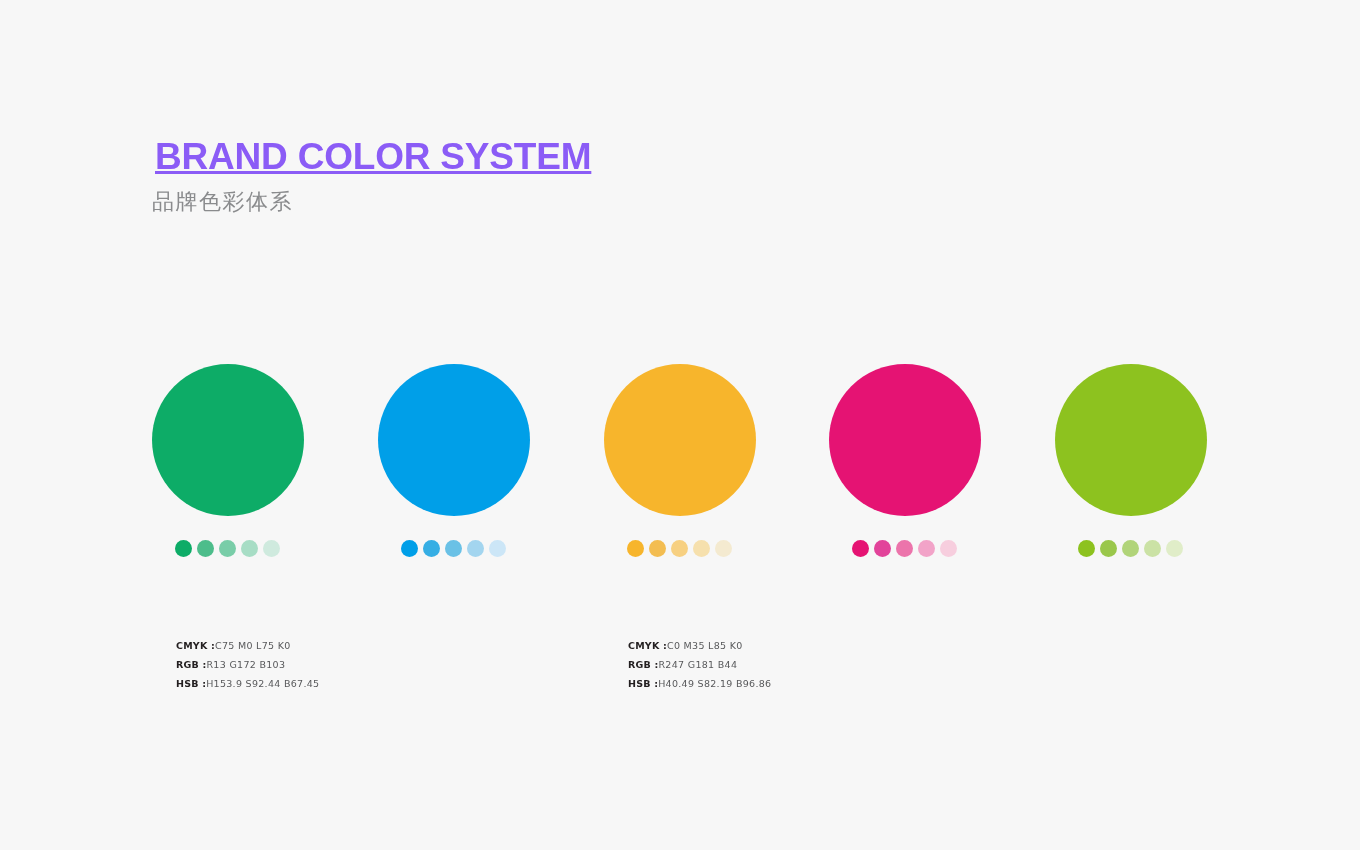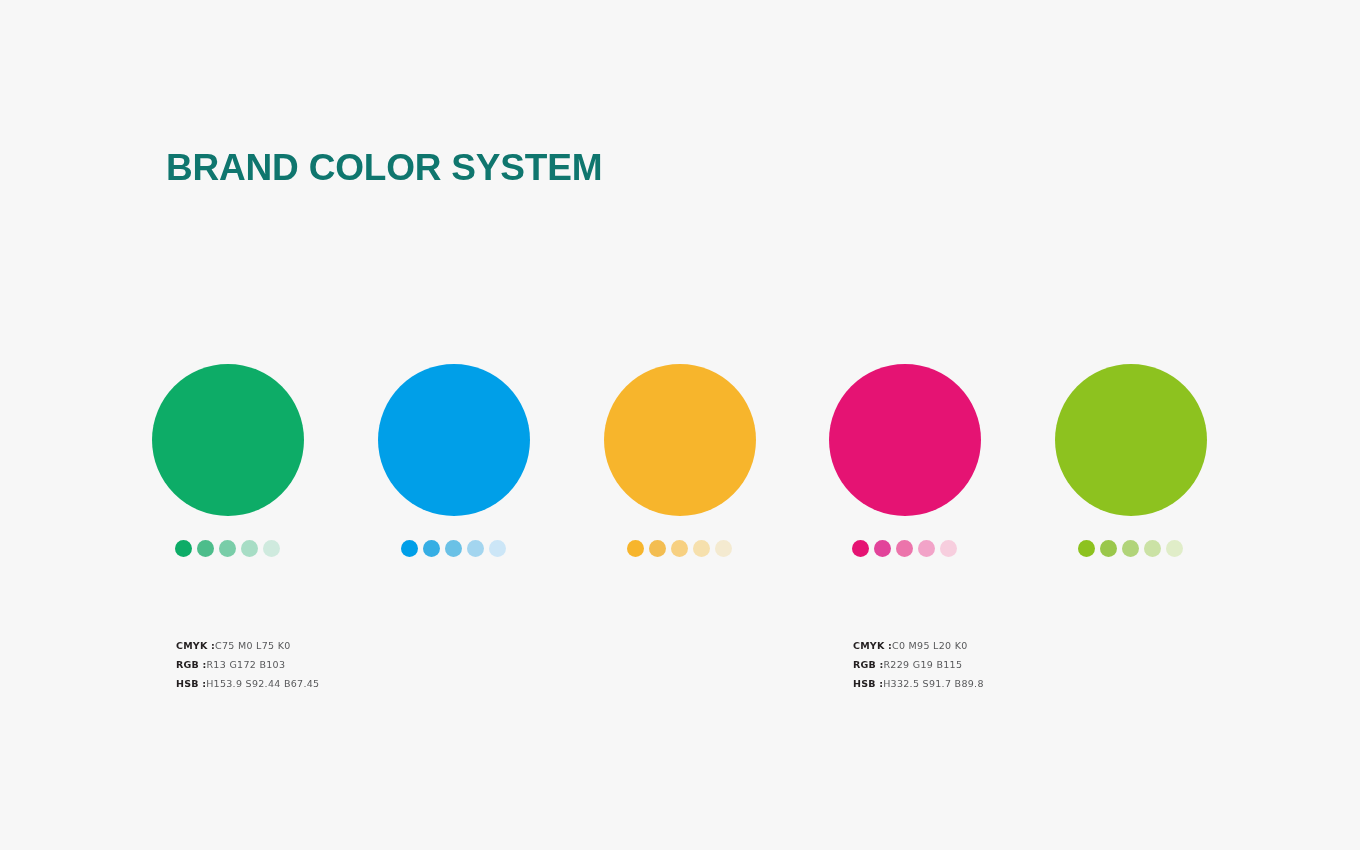--- a/index.html
+++ b/index.html
@@ -20,24 +20,25 @@
   #header {
     position: absolute;
     left: 150px;
     top: 132px;
   }
   #title-en {
     font-family: "Liberation Sans", sans-serif;
     font-size: 37px;
     font-weight: bold;
     letter-spacing: -0.2px;
-    color: #0f766e;
+    color: #8b5cf6;
     line-height: 40px;
     white-space: nowrap;
-    margin: 16px;
+    margin: 5px;
+    text-decoration: underline;
   }
   #title-cn {
     font-family: "DejaVu Sans", sans-serif;
     font-size: 22px;
     font-weight: normal;
     letter-spacing: 1.5px;
     color: #8a8b8d;
     line-height: 26px;
     margin: 12px 0 0 2px;
     white-space: nowrap;
@@ -98,20 +99,21 @@
     font-weight: normal;
     color: #58595b;
     letter-spacing: 0.3px;
   }
 </style>
 </head>
 <body>
 
 <div id="header">
   <h1 id="title-en">BRAND COLOR SYSTEM</h1>
+  <div id="title-cn">品牌色彩体系</div>
 </div>
 
 <div id="palette">
     <div class="swatch-group" style="left: 152px;">
       <div class="main-circle" style="background: rgb(13, 172, 103);"></div>
       <div class="tint-row">
         <div class="tint-dot" style="background: rgb(13, 172, 103);"></div>
         <div class="tint-dot" style="background: rgb(77, 189, 139);"></div>
         <div class="tint-dot" style="background: rgb(121, 205, 168);"></div>
         <div class="tint-dot" style="background: rgb(167, 221, 197);"></div>
@@ -135,34 +137,34 @@
     </div>
     <div class="swatch-group" style="left: 604px;">
       <div class="main-circle" style="background: rgb(247, 181, 44);"></div>
       <div class="tint-row">
         <div class="tint-dot" style="background: rgb(247, 181, 44);"></div>
         <div class="tint-dot" style="background: rgb(243, 189, 81);"></div>
         <div class="tint-dot" style="background: rgb(247, 208, 129);"></div>
         <div class="tint-dot" style="background: rgb(246, 224, 173);"></div>
         <div class="tint-dot" style="background: rgb(244, 234, 208);"></div>
       </div>
+      <div class="specs">
+        <div class="spec-line"><span class="spec-key">CMYK :</span><span class="spec-val">C0 M35 L85 K0</span></div>
+        <div class="spec-line"><span class="spec-key">RGB :</span><span class="spec-val">R247 G181 B44</span></div>
+        <div class="spec-line"><span class="spec-key">HSB :</span><span class="spec-val">H40.49 S82.19 B96.86</span></div>
+      </div>
     </div>
     <div class="swatch-group" style="left: 829px;">
       <div class="main-circle" style="background: rgb(229, 19, 115);"></div>
       <div class="tint-row">
         <div class="tint-dot" style="background: rgb(229, 19, 115);"></div>
         <div class="tint-dot" style="background: rgb(226, 67, 154);"></div>
         <div class="tint-dot" style="background: rgb(236, 116, 171);"></div>
         <div class="tint-dot" style="background: rgb(242, 163, 200);"></div>
         <div class="tint-dot" style="background: rgb(247, 206, 222);"></div>
-      </div>
-      <div class="specs">
-        <div class="spec-line"><span class="spec-key">CMYK :</span><span class="spec-val">C0 M95 L20 K0</span></div>
-        <div class="spec-line"><span class="spec-key">RGB :</span><span class="spec-val">R229 G19 B115</span></div>
-        <div class="spec-line"><span class="spec-key">HSB :</span><span class="spec-val">H332.5 S91.7 B89.8</span></div>
       </div>
     </div>
     <div class="swatch-group" style="left: 1055px;">
       <div class="main-circle" style="background: rgb(141, 194, 31);"></div>
       <div class="tint-row">
         <div class="tint-dot" style="background: rgb(141, 194, 31);"></div>
         <div class="tint-dot" style="background: rgb(154, 199, 75);"></div>
         <div class="tint-dot" style="background: rgb(177, 212, 121);"></div>
         <div class="tint-dot" style="background: rgb(203, 226, 165);"></div>
         <div class="tint-dot" style="background: rgb(224, 237, 200);"></div>

